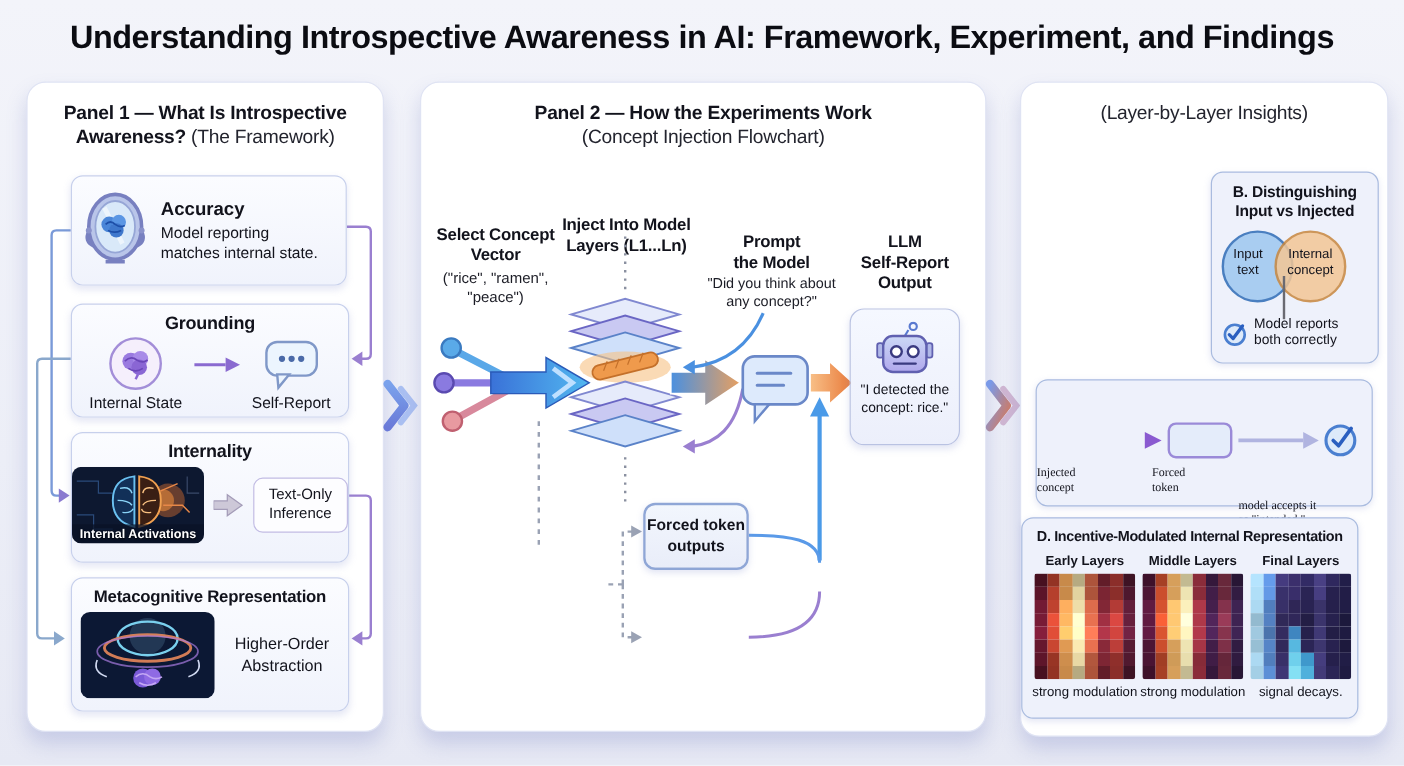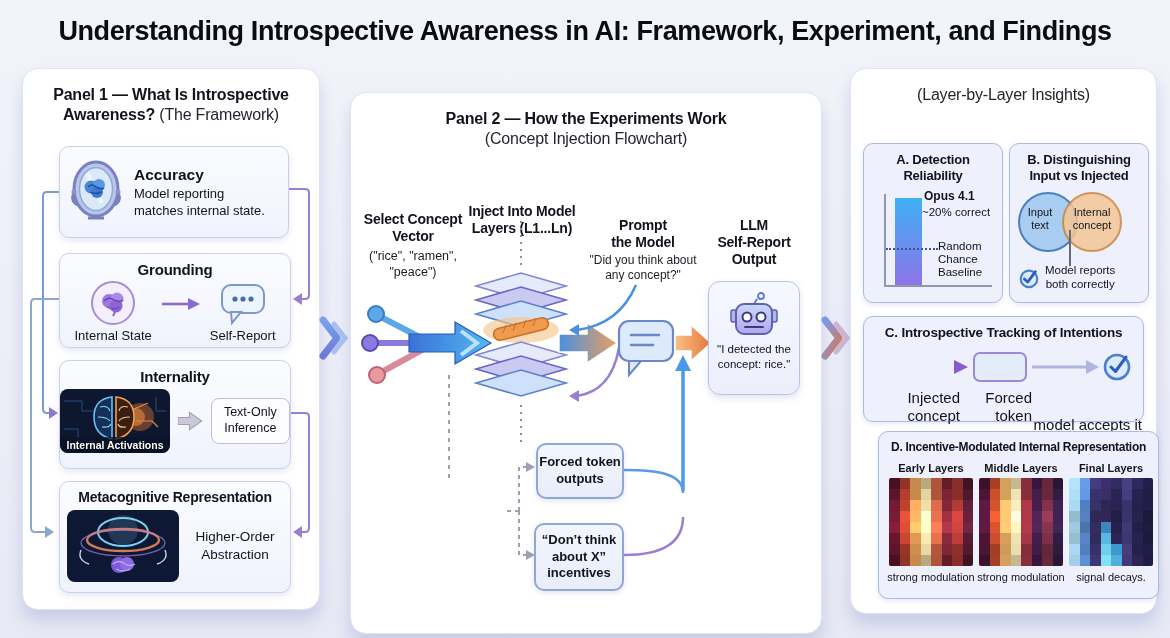--- a/index.html
+++ b/index.html
@@ -11,21 +11,21 @@
   .pre{white-space:pre-line;}
   
   #main-title{position:absolute;top:16px;left:0;width:100%;text-align:center;
     font-size:27px;letter-spacing:-.4px;color:#0b0c12;}
   #main-title .tb{font-weight:800;}
   #main-title .tr{font-weight:700;}
   
   .panel{position:absolute;background:#fff;border:1px solid #dfe3f3;border-radius:16px;
     box-shadow:0 10px 16px rgba(125,135,200,.30);}
   #panel1{left:22px;top:68px;width:296px;height:540px;}
-  #panel2{left:350px;top:68px;width:470px;height:540px;margin-top:24px;}
+  #panel2{left:350px;top:68px;width:470px;height:540px;}
   #panel3{left:850px;top:68px;width:305px;height:544px;}
   .panel-heading{position:absolute;top:16px;left:10px;right:10px;text-align:center;
     font-size:16px;line-height:1.28;letter-spacing:-.2px;}
   .panel-heading .hb{font-weight:800;}
   .panel-heading .hl{font-weight:400;color:#23242e;}
   .ph-block{display:block;}
   
   .p1-card{position:absolute;left:36px;width:230px;border:1.5px solid #c7d0ec;border-radius:10px;
     background:linear-gradient(180deg,#fbfcff,#f0f3fc);box-shadow:0 3px 6px rgba(140,150,210,.22);}
   .p1-title{font-weight:800;font-size:15px;letter-spacing:-.2px;text-align:center;margin-top:7px;}
@@ -56,47 +56,47 @@
   #forced-box{left:185px;top:350px;width:88px;height:56px;}
   #incentives-box{left:183px;top:430px;width:90px;height:68px;}
   #perturb-label{position:absolute;left:38px;top:392px;width:116px;text-align:center;
     font-weight:800;font-size:14px;line-height:1.22;}
   
   .p3-box{position:absolute;background:#eef1fb;border:1.5px solid #a9bbdf;border-radius:10px;
     box-shadow:0 2px 5px rgba(140,150,210,.22);box-sizing:border-box;}
   #box-a{left:12px;top:74px;width:140px;height:160px;}
   #box-b{left:158px;top:74px;width:140px;height:160px;}
   #box-c{left:12px;top:247px;width:281px;height:106px;}
-  #box-d{left:27px;top:362px;width:281px;height:168px;}
+  #box-d{left:0;top:362px;width:281px;height:168px;}
   .p3-title{position:absolute;top:8px;left:4px;right:4px;text-align:center;font-weight:800;
     font-size:13px;line-height:1.2;letter-spacing:-.2px;}
   
   .axis-v{position:absolute;left:20px;top:50px;width:2px;height:93px;background:#9098b0;}
   .axis-h{position:absolute;left:20px;top:141px;width:108px;height:2px;background:#9098b0;}
   #bar-a{position:absolute;left:31px;top:54px;width:27px;height:87px;
     background:linear-gradient(180deg,#3fb0f4,#8d74e6);}
   #baseline-dotted{position:absolute;left:22px;top:104px;width:52px;border-top:2px dotted #44558a;}
   .a-lab{position:absolute;font-size:11.5px;line-height:1.15;}
   #a-opus{left:60px;top:46px;font-weight:800;font-size:12px;}
   #a-correct{left:58px;top:62px;}
   #a-random{left:74px;top:96px;width:56px;}
   
   .venn-circle{position:absolute;width:60px;height:60px;border-radius:50%;box-sizing:border-box;}
   #venn-blue{left:8px;top:48px;background:#a9cdf1;border:2.5px solid #4a7fc0;}
   #venn-orange{left:52px;top:48px;background:#f3c695;border:2.5px solid #c8873e;opacity:.85;}
   .venn-lab{position:absolute;font-size:11px;line-height:1.15;text-align:center;font-weight:400;}
   #venn-lab-l{left:10px;top:62px;width:40px;}
   #venn-lab-r{left:58px;top:62px;width:48px;}
   #venn-pointer{position:absolute;left:59px;top:86px;width:2px;height:36px;background:#6a6a72;}
-  #b-caption-row{position:absolute;left:8px;top:120px;display:flex;align-items:center;gap:5px;text-align:center;}
+  #b-caption-row{position:absolute;left:8px;top:120px;display:flex;align-items:center;gap:5px;}
   #b-caption-row .cap{font-size:11.5px;line-height:1.2;}
   
   #c-diagram{position:absolute;left:6px;top:30px;}
   .c-labels{position:absolute;left:0;top:72px;width:100%;display:flex;}
-  .c-labels div{font-size:15px;line-height:1.2;text-align:right;}
+  .c-labels div{font-size:10px;line-height:1.2;text-align:left;font-family:Liberation Serif, serif;}
   .c-l1{width:96px;} .c-l2{width:72px;} .c-l3{width:110px;margin-top:27px;}
   
   #d-maps{position:absolute;left:10px;top:30px;width:261px;display:flex;gap:6px;}
   .map-col{width:84px;display:flex;flex-direction:column;align-items:center;}
   .map-label{font-size:11px;font-weight:700;margin-bottom:4px;white-space:nowrap;}
   .hm{display:grid;grid-template-columns:repeat(8,1fr);grid-template-rows:repeat(8,1fr);
     width:84px;height:88px;border-radius:2px;overflow:hidden;}
   .map-caption{font-size:11px;margin-top:5px;white-space:nowrap;}
   
   .chev{position:absolute;top:312px;}
@@ -356,54 +356,38 @@
       <circle cx="18" cy="25" r="4.5" fill="#ffffff" stroke="#3a3a80" stroke-width="2"></circle>
       <circle cx="32" cy="25" r="4.5" fill="#ffffff" stroke="#3a3a80" stroke-width="2"></circle>
       <path d="M16,35 H34" stroke="#3a3a80" stroke-width="2" stroke-linecap="round"></path>
     </svg>
     <div class="rb-quote pre">"I detected the
 concept: rice."</div>
   </div>
 
   <div class="p2-box pre" id="forced-box">Forced token
 outputs</div>
-  <div class="p2-box pre" id="incentives-box">“Don’t think
-about X”
-incentives</div>
 </div>
 
 <svg class="chev" id="chev2" width="30" height="52" viewBox="0 0 30 52">
   <defs>
       <linearGradient id="cg2" x1="0" y1="0" x2="1" y2="1">
     <stop offset="0" stop-color="#7a9ae8"></stop>
         <stop offset="1" stop-color="#d87858"></stop>
       </linearGradient>
     </defs>
   <path d="M4,8 L18,26 L4,44" stroke="url(#cg2)" stroke-width="7" fill="none" stroke-linecap="round" stroke-linejoin="round"></path>
   <path d="M15,12 L26,26 L15,40" stroke="#c8a8c8" stroke-width="5" fill="none" stroke-linecap="round" opacity=".8"></path>
 </svg>
 
 <div class="panel" id="panel3">
   <div class="panel-heading">
     <span class="hl ph-block">(Layer-by-Layer Insights)</span>
   </div>
 
-  <div class="p3-box" id="box-a">
-    <div class="p3-title pre">A. Detection
-Reliability</div>
-    <div class="axis-v"></div>
-    <div class="axis-h"></div>
-    <div id="bar-a"></div>
-    <div id="baseline-dotted"></div>
-    <div class="a-lab" id="a-opus">Opus 4.1</div>
-    <div class="a-lab" id="a-correct">~20% correct</div>
-    <div class="a-lab pre" id="a-random">Random
-Chance
-Baseline</div>
-  </div>
 
   <div class="p3-box" id="box-b">
     <div class="p3-title pre">B. Distinguishing
 Input vs Injected</div>
     <div class="venn-circle" id="venn-blue"></div>
     <div class="venn-circle" id="venn-orange"></div>
     <div class="venn-lab pre" id="venn-lab-l">Input
 text</div>
     <div class="venn-lab pre" id="venn-lab-r">Internal
 concept</div>
@@ -412,21 +396,20 @@
       <svg width="22" height="22" viewBox="0 0 24 24">
         <circle cx="12" cy="13" r="9" fill="#ddeafa" stroke="#4a7fd0" stroke-width="2.4"></circle>
         <path d="M7,13 l3.5,3.5 L19,5" stroke="#2a5fc0" stroke-width="3" fill="none" stroke-linecap="round" stroke-linejoin="round"></path>
       </svg>
       <div class="cap pre">Model reports
 both correctly</div>
     </div>
   </div>
 
   <div class="p3-box" id="box-c">
-    <div class="p3-title" style="font-size:13.5px;">C. Introspective Tracking of Intentions</div>
     <svg id="c-diagram" width="268" height="40" viewBox="0 0 268 40">
       <defs>
           <linearGradient id="cgrad" x1="0" y1="0" x2="1" y2="0">
         <stop offset="0" stop-color="#c8c8ea"></stop>
             <stop offset="1" stop-color="#8a5ad0"></stop>
           </linearGradient>
         </defs>
       <line x1="12" y1="20" x2="84" y2="20" stroke="url(#cgrad)" stroke-width="3"></line>
       <polygon points="84,13 98,20 84,27" fill="#8a5ad0"></polygon>
       <rect x="104" y="6" width="52" height="28" rx="6" fill="#e4ecfa" stroke="#9a8ad8" stroke-width="2"></rect>

